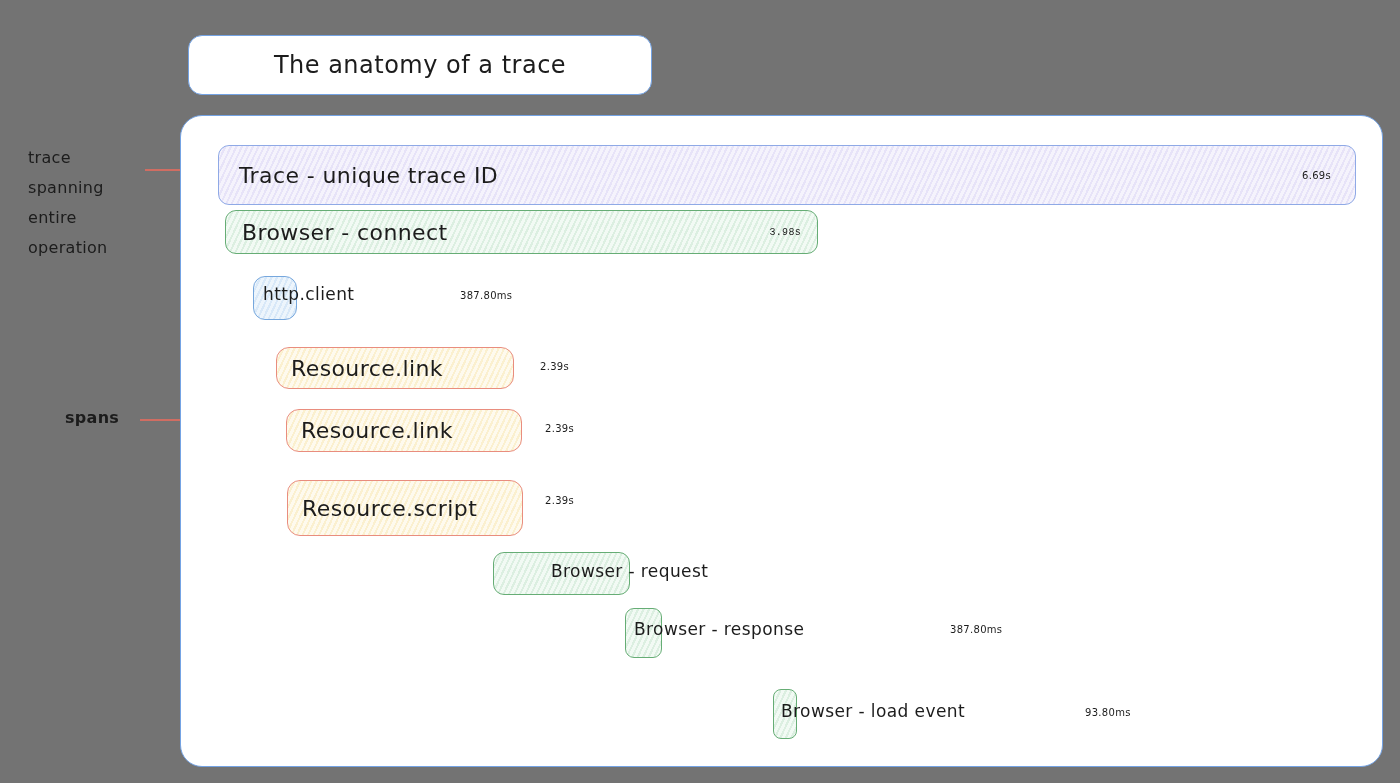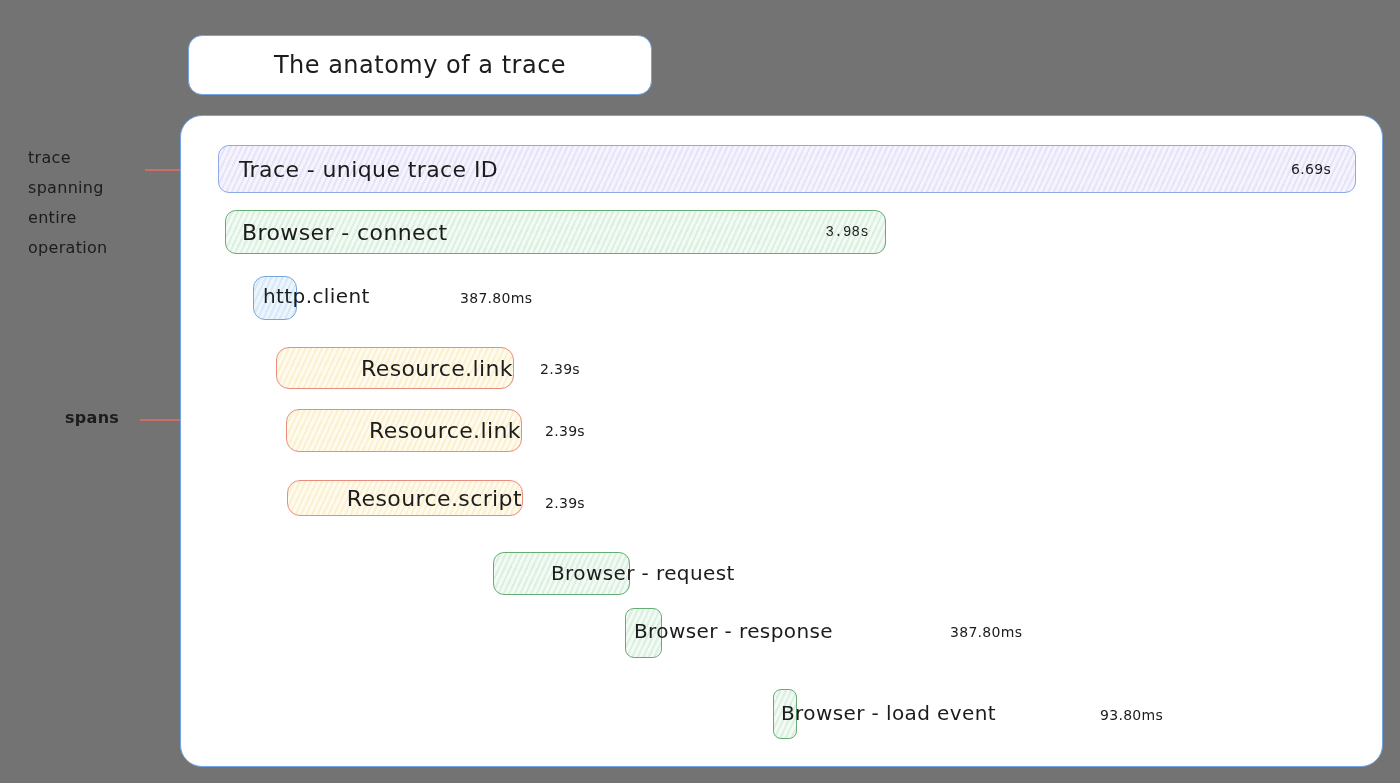--- a/index.html
+++ b/index.html
@@ -51,39 +51,38 @@
     border: 1.6px solid #66ad75;
     background: repeating-linear-gradient(115deg, #dcefe1 0 2px, #f2faf4 2px 5px);
   }
   .bar-blue {
     border: 1.6px solid #76a7dd;
     background: repeating-linear-gradient(115deg, #d8e8f8 0 2px, #edf5fc 2px 5px);
   }
   .bar-yellow {
     border: 1.6px solid #e98d7e;
     background: repeating-linear-gradient(115deg, #fbf0cf 0 2px, #fefaee 2px 5px);
-    justify-content: flex-end;
   }
 
   .bar-label {
     font-size: 22px;
     letter-spacing: 0.4px;
     white-space: nowrap;
   }
   .duration {
-    font-size: 14px;
+    font-size: 10px;
     letter-spacing: 0.3px;
     white-space: nowrap;
   }
   .inside-left { padding-left: 20px; flex: 1 1 auto; }
   .inside-right { padding-right: 24px; }
 
   
   .free-label {
-    font-size: 20px;
+    font-size: 17px;
     letter-spacing: 0.4px;
     white-space: nowrap;
   }
 
   
   .annotation-text {
     font-size: 16px;
     line-height: 30px;
     white-space: pre-line;
     letter-spacing: 0.3px;
@@ -105,53 +104,53 @@
 operation</div>
   <div class="abs annotation-text" style="left:65px; top:403px;font-weight:bold;">spans</div>
 
   <div class="abs red-line" style="left:145px; top:169px; width:62px; height:2px;"></div>
   <div class="abs red-line" style="left:206px; top:142px; width:2px; height:46px;"></div>
   <div class="abs red-line" style="left:140px; top:419px; width:70px; height:2px;"></div>
   <div class="abs red-line" style="left:208px; top:198px; width:2px; height:547px;"></div>
 
   <div class="abs outer-frame"></div>
 
-  <div class="abs bar bar-purple" style="left:218px; top:145px; width:1138px; height:48px;">
+  <div class="abs bar bar-purple" style="left:218px; top:145px; width:1138px; height:60px;">
     <span class="bar-label inside-left">Trace - unique trace ID</span>
     <span class="duration inside-right">6.69s</span>
   </div>
 
-  <div class="abs bar bar-green" style="left:225px; top:210px; width:661px; height:44px;">
+  <div class="abs bar bar-green" style="left:225px; top:210px; width:593px; height:44px;">
     <span class="bar-label inside-left" style="padding-left:16px;">Browser - connect</span>
     <span class="duration inside-right" style="padding-right:16px;font-family:Liberation Mono, monospace;">3.98s</span>
   </div>
 
   <div class="abs bar bar-blue" style="left:253px; top:276px; width:44px; height:44px; border-radius:12px;"></div>
   <div class="abs free-label" style="left:263px; top:284px;">http.client</div>
   <div class="abs duration" style="left:460px; top:290px;">387.80ms</div>
 
   <div class="abs bar bar-yellow" style="left:276px; top:347px; width:238px; height:42px; border-radius:13px;">
     <span class="bar-label" style="padding-left:14px;">Resource.link</span>
   </div>
   <div class="abs duration" style="left:540px; top:361px;">2.39s</div>
 
   <div class="abs bar bar-yellow" style="left:286px; top:409px; width:236px; height:43px; border-radius:13px;">
     <span class="bar-label" style="padding-left:14px;">Resource.link</span>
   </div>
   <div class="abs duration" style="left:545px; top:423px;">2.39s</div>
 
-  <div class="abs bar bar-yellow" style="left:287px; top:480px; width:236px; height:36px; border-radius:13px;">
+  <div class="abs bar bar-yellow" style="left:287px; top:480px; width:236px; height:56px; border-radius:13px;">
     <span class="bar-label" style="padding-left:14px;">Resource.script</span>
   </div>
   <div class="abs duration" style="left:545px; top:495px;">2.39s</div>
 
   <div class="abs bar bar-green" style="left:493px; top:552px; width:137px; height:43px;"></div>
   <div class="abs free-label" style="left:507px; top:561px;padding-left:44px;">Browser - request</div>
 
   <div class="abs bar bar-green" style="left:625px; top:608px; width:37px; height:50px; border-radius:9px;"></div>
   <div class="abs free-label" style="left:634px; top:619px;">Browser - response</div>
   <div class="abs duration" style="left:950px; top:624px;">387.80ms</div>
 
   <div class="abs bar bar-green" style="left:773px; top:689px; width:24px; height:50px; border-radius:8px;"></div>
   <div class="abs free-label" style="left:781px; top:701px;">Browser - load event</div>
-  <div class="abs duration" style="left:1085px; top:707px;margin-left:15px;">93.80ms</div>
+  <div class="abs duration" style="left:1085px; top:707px;">93.80ms</div>
 
 </div>
 
 </body></html>

